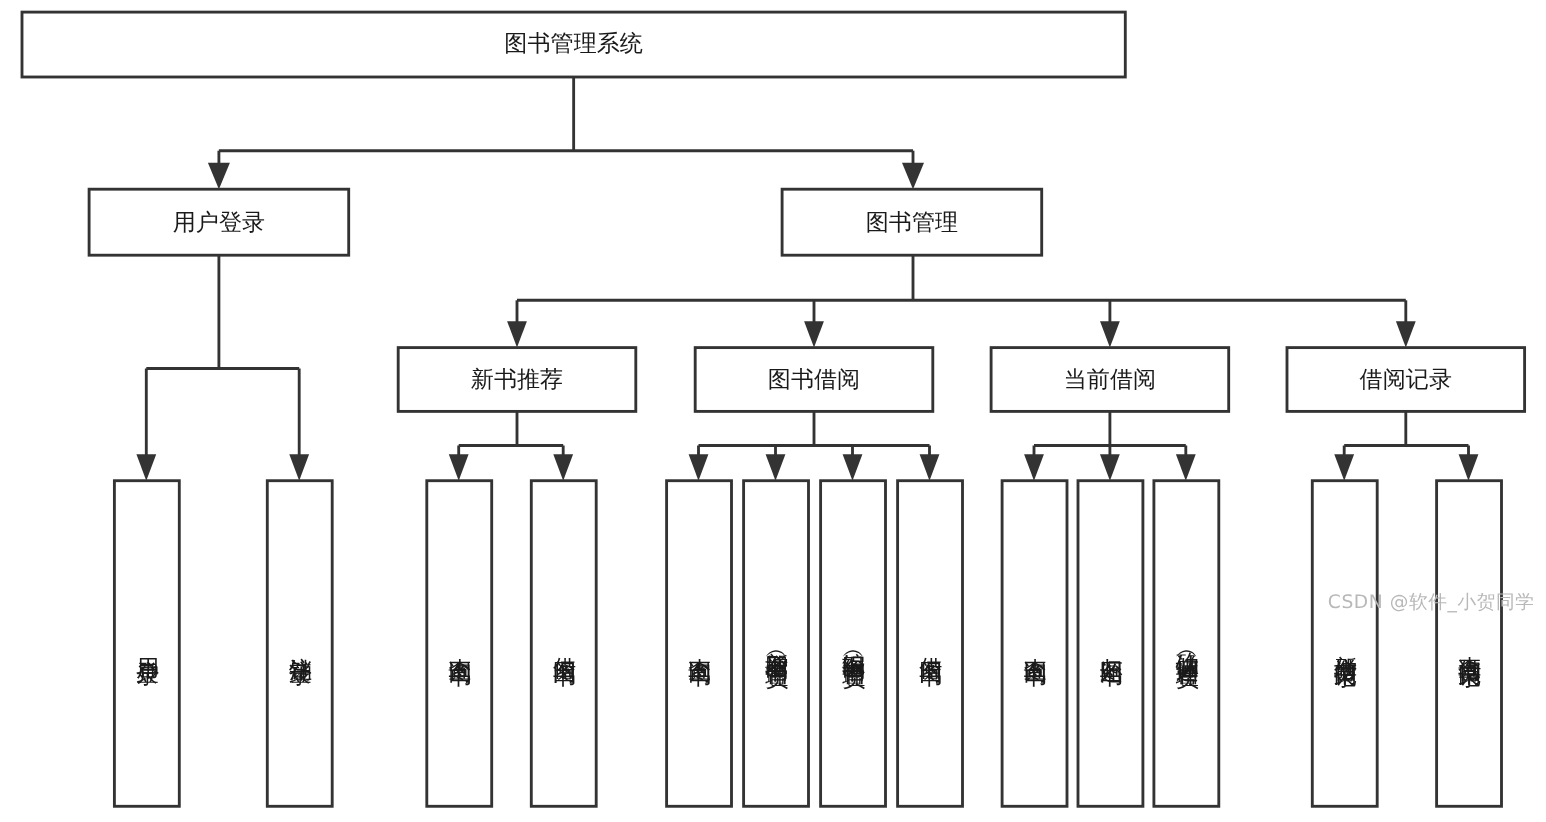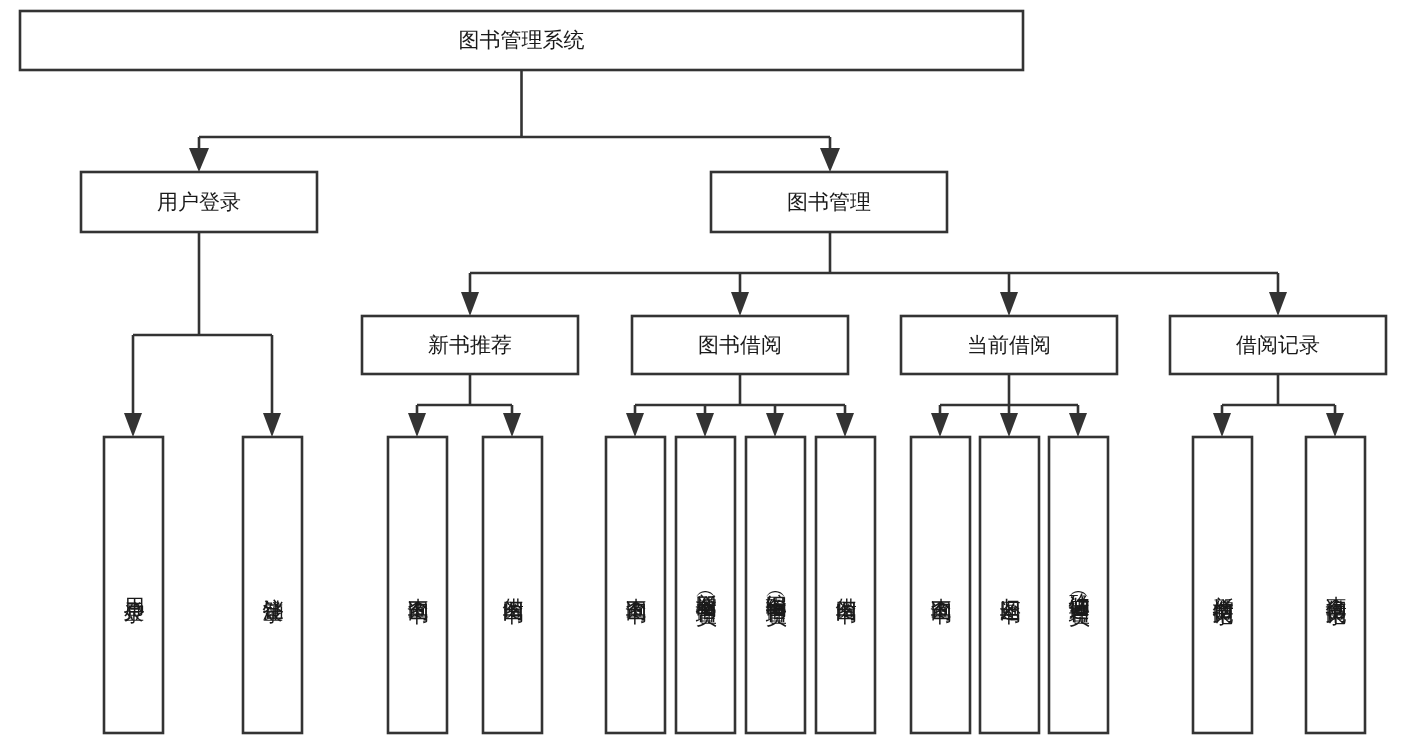--- a/index.html
+++ b/index.html
@@ -202,13 +202,14 @@
   <div class="leaf-label-wrap" style="left:606px; top:437px; width:59px; height:296px;">查询图书</div>
   <div class="leaf-label-wrap" style="left:676px; top:437px; width:59px; height:296px;">新增图书（管理员）</div>
   <div class="leaf-label-wrap" style="left:746px; top:437px; width:59px; height:296px;">编辑图书（管理员）</div>
   <div class="leaf-label-wrap" style="left:816px; top:437px; width:59px; height:296px;">借阅图书</div>
   <div class="leaf-label-wrap" style="left:911px; top:437px; width:59px; height:296px;">查询图书</div>
   <div class="leaf-label-wrap" style="left:980px; top:437px; width:59px; height:296px;">归还图书</div>
   <div class="leaf-label-wrap" style="left:1049px; top:437px; width:59px; height:296px;">确认归还（管理员）</div>
   <div class="leaf-label-wrap" style="left:1193px; top:437px; width:59px; height:296px;">新增借阅记录</div>
   <div class="leaf-label-wrap" style="left:1306px; top:437px; width:59px; height:296px;">查询借阅记录</div>
 
+  <div class="watermark">CSDN @软件_小贺同学</div>
 </div>
 
 </body></html>

